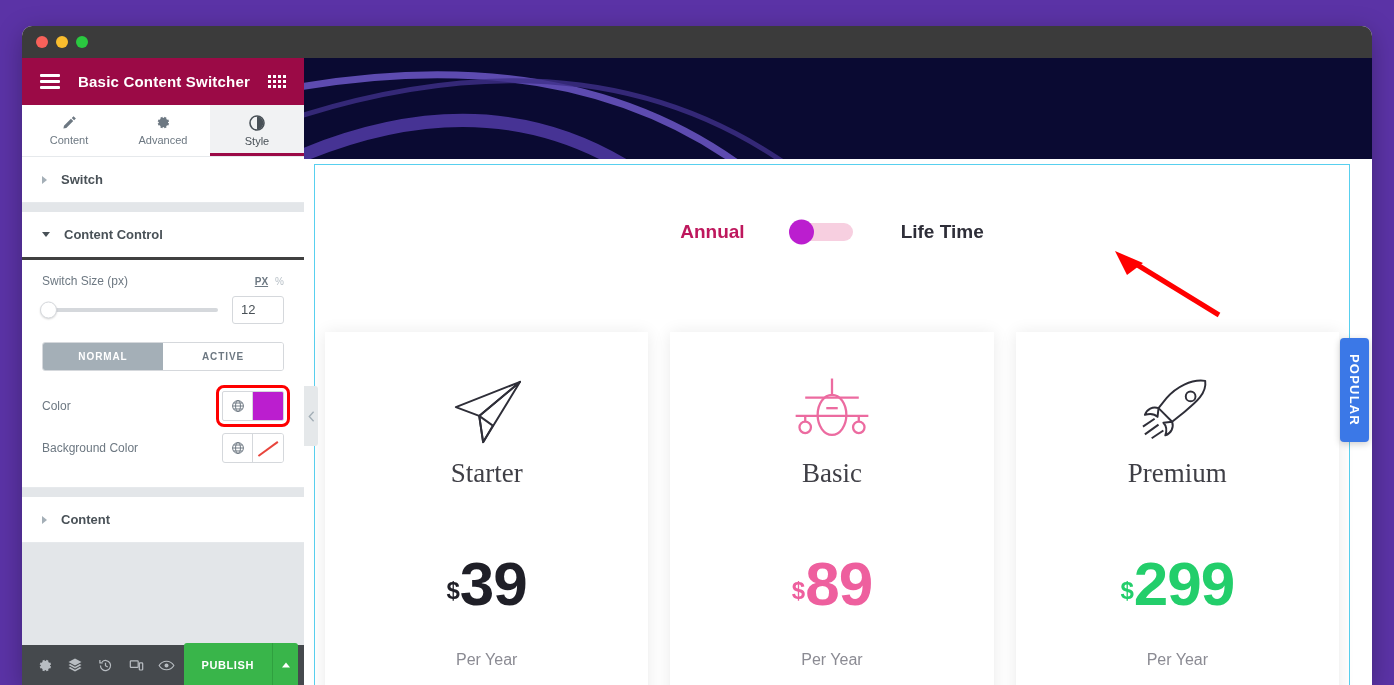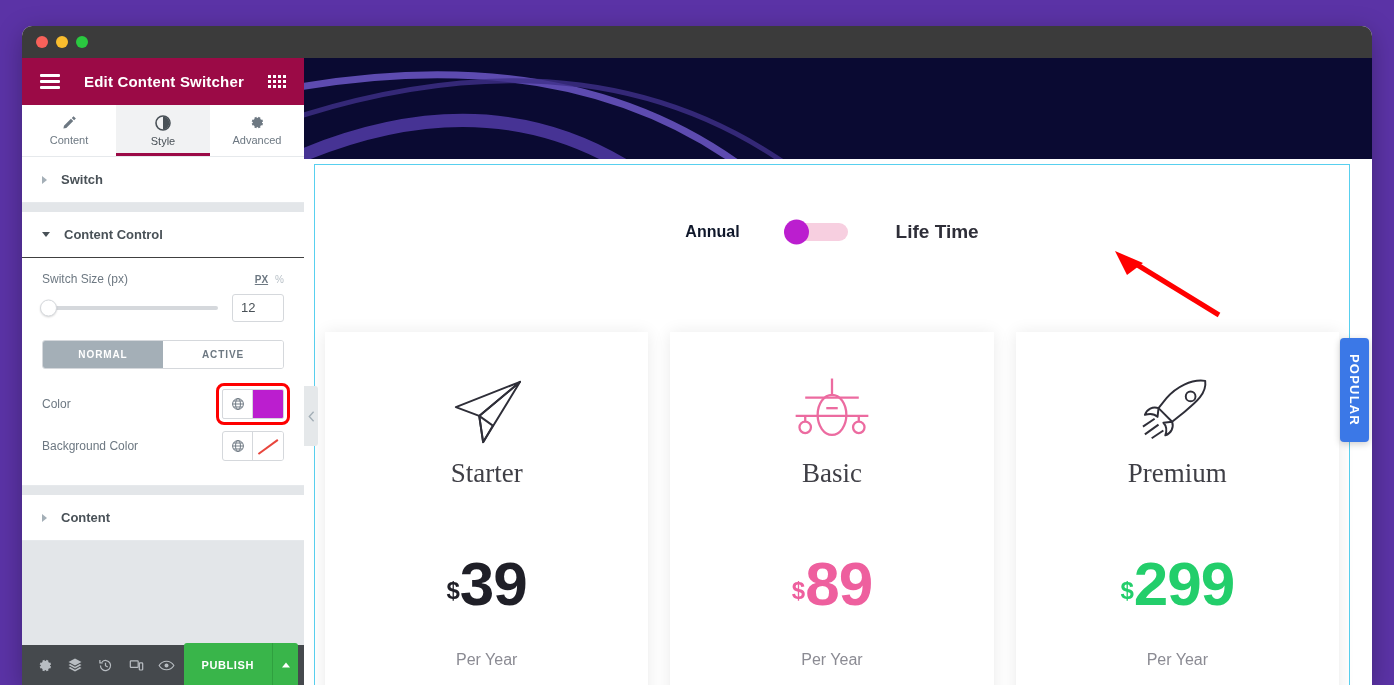--- a/index.html
+++ b/index.html
@@ -129,21 +129,21 @@
     border-left: 5px solid #a4afb7;
     border-top: 4px solid transparent;
     border-bottom: 4px solid transparent;
   }
   .tri.open {
     border-top: 5px solid #495157;
     border-left: 4px solid transparent;
     border-right: 4px solid transparent;
   }
 
-  .sec-body { padding: 14px 20px 18px; border-top: 1px solid #404040; }
+  .sec-body { padding: 14px 20px 18px; border-top: 3px solid #404040; }
 
   .ctl-row {
     display: flex;
     align-items: center;
     justify-content: space-between;
     margin-bottom: 8px;
   }
   .ctl-label { font-size: 12px; color: #6d7882; }
   .unit-group { font-size: 10px; color: #b8c0c7; display: flex; gap: 7px; }
   .unit-group .u { cursor: pointer; }
@@ -306,23 +306,23 @@
 
   
   #switcher {
     margin-top: 56px;
     display: flex;
     align-items: center;
     justify-content: center;
     gap: 0;
   }
   #lbl-annual {
-    font-size: 16px;
+    font-size: 19px;
     font-weight: bold;
-    color: #0f172a;
+    color: #be185d;
     font-family: "Liberation Sans", sans-serif;
   }
   #toggle {
     width: 60px;
     height: 18px;
     background: #f7cfe0;
     border-radius: 10px;
     position: relative;
     margin: 0 48px;
     cursor: pointer;
@@ -413,21 +413,21 @@
   <div id="body-area">
 
     <div id="panel">
 
       <div id="panel-header">
         <div class="hamburger">
           <span></span>
             <span></span>
             <span></span>
         </div>
-        <div id="panel-title">Edit Content Switcher</div>
+        <div id="panel-title">Basic Content Switcher</div>
         <div class="grid-icon">
           <i></i>
             <i></i>
             <i></i>
             <i></i>
             <i></i>
             <i></i>
             <i></i>
             <i></i>
             <i></i>
@@ -439,37 +439,37 @@
 
       <div id="panel-tabs">
         <div class="ptab">
           <span>
             <svg width="15" height="15" viewBox="0 0 16 16" fill="#6d7882">
               <path d="M12.3 1.2 14.8 3.7 12.9 5.6 10.4 3.1zM9.5 4l2.5 2.5L4.6 13.9 1.5 14.5 2.1 11.4z"></path>
             </svg>
           </span>
           <span>Content</span>
         </div>
+        <div class="ptab">
+          <span>
+            <svg width="15" height="15" viewBox="0 0 16 16" fill="#6d7882">
+              <path d="M8 5.2A2.8 2.8 0 1 0 8 10.8 2.8 2.8 0 0 0 8 5.2zm0 4.2A1.4 1.4 0 1 1 8 6.6a1.4 1.4 0 0 1 0 2.8z"></path>
+              <path d="M14 9.1l-1.2-.5a4.9 4.9 0 0 0 0-1.2l1.2-.5-.9-2.2-1.3.3a5 5 0 0 0-.9-.9l.3-1.3L9 1.9l-.5 1.2a4.9 4.9 0 0 0-1.2 0L6.8 1.9 4.6 2.8l.3 1.3a5 5 0 0 0-.9.9l-1.3-.3-.9 2.2 1.2.5a4.9 4.9 0 0 0 0 1.2L1.8 9.1l.9 2.2 1.3-.3a5 5 0 0 0 .9.9l-.3 1.3 2.2.9.5-1.2a4.9 4.9 0 0 0 1.2 0l.5 1.2 2.2-.9-.3-1.3a5 5 0 0 0 .9-.9l1.3.3z"></path>
+            </svg>
+          </span>
+          <span>Advanced</span>
+        </div>
         <div class="ptab active">
           <span>
             <svg width="16" height="16" viewBox="0 0 16 16">
               <circle cx="8" cy="8" r="7" fill="none" stroke="#495157" stroke-width="1.6"></circle>
               <path d="M8 1.6a6.4 6.4 0 0 1 0 12.8z" fill="#495157"></path>
             </svg>
           </span>
           <span>Style</span>
-        </div>
-        <div class="ptab">
-          <span>
-            <svg width="15" height="15" viewBox="0 0 16 16" fill="#6d7882">
-              <path d="M8 5.2A2.8 2.8 0 1 0 8 10.8 2.8 2.8 0 0 0 8 5.2zm0 4.2A1.4 1.4 0 1 1 8 6.6a1.4 1.4 0 0 1 0 2.8z"></path>
-              <path d="M14 9.1l-1.2-.5a4.9 4.9 0 0 0 0-1.2l1.2-.5-.9-2.2-1.3.3a5 5 0 0 0-.9-.9l.3-1.3L9 1.9l-.5 1.2a4.9 4.9 0 0 0-1.2 0L6.8 1.9 4.6 2.8l.3 1.3a5 5 0 0 0-.9.9l-1.3-.3-.9 2.2 1.2.5a4.9 4.9 0 0 0 0 1.2L1.8 9.1l.9 2.2 1.3-.3a5 5 0 0 0 .9.9l-.3 1.3 2.2.9.5-1.2a4.9 4.9 0 0 0 1.2 0l.5 1.2 2.2-.9-.3-1.3a5 5 0 0 0 .9-.9l1.3.3z"></path>
-            </svg>
-          </span>
-          <span>Advanced</span>
         </div>
       </div>
 
       <div id="panel-scroll">
 
         <div class="section">
           <div class="sec-head">
             <span class="tri closed"></span>
             <span>Switch</span>
           </div>

